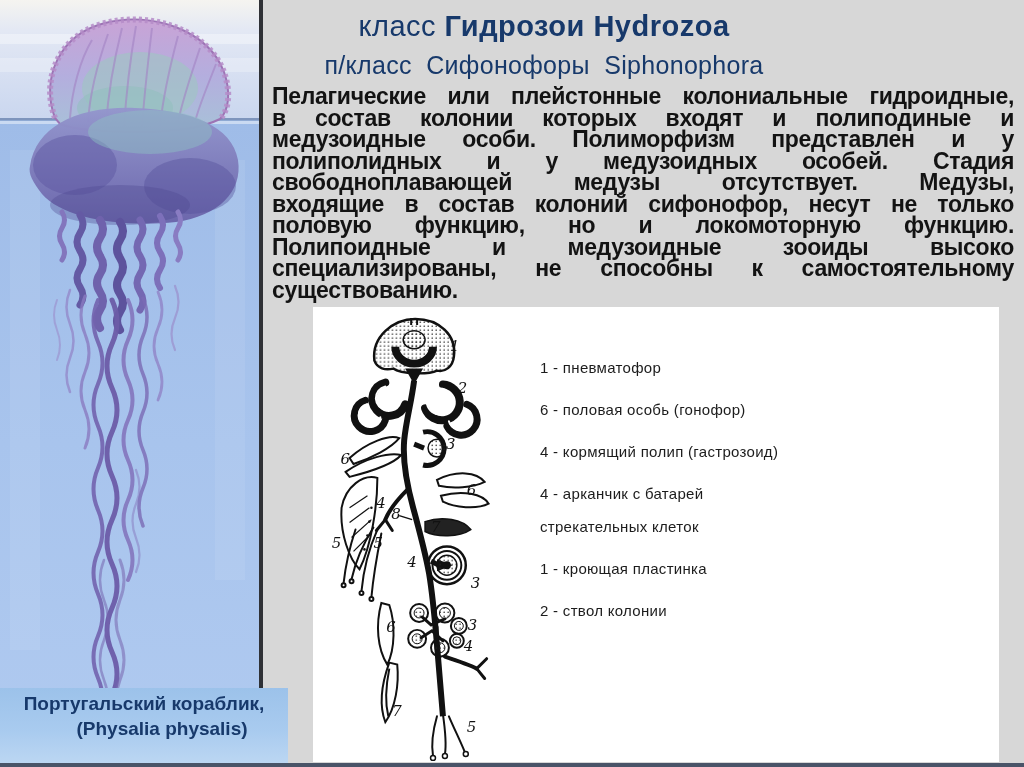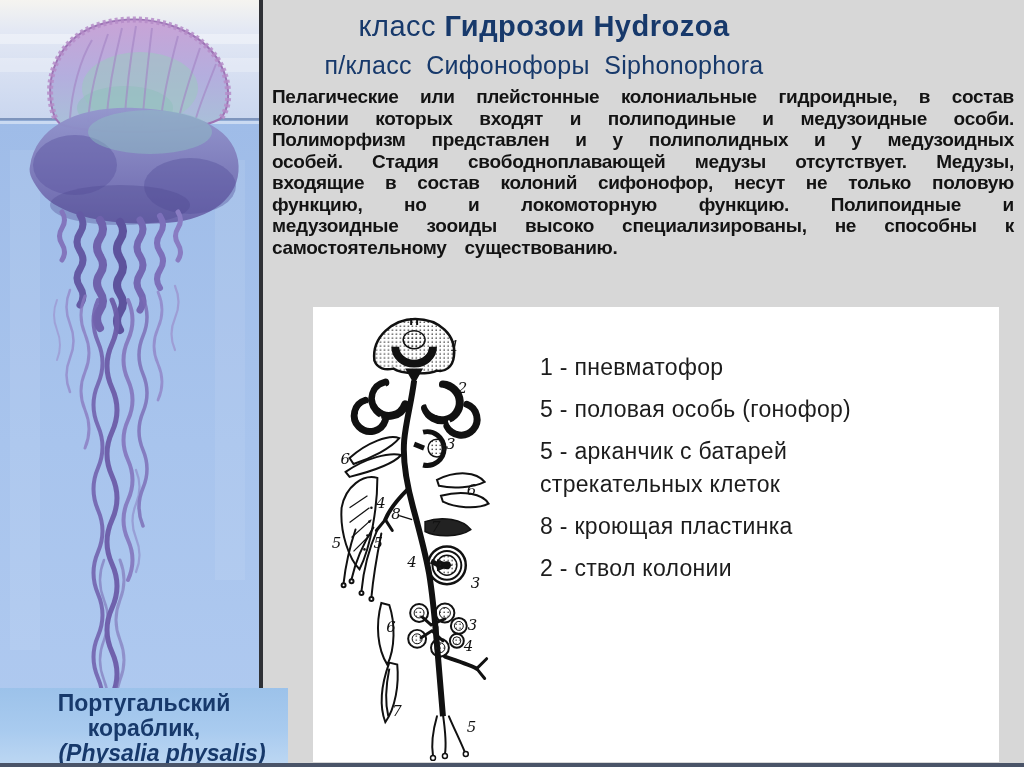--- a/index.html
+++ b/index.html
@@ -10,34 +10,34 @@
   .photo-edge{position:absolute;left:259px;top:0;width:4px;height:767px;background:#2f3136;}
   
   .title-block{position:absolute;left:266px;top:8px;width:556px;text-align:center;
                color:#17396b;line-height:1.25;}
   .title-l1{font-size:29px;letter-spacing:.5px;}
   .title-l1 .prefix{font-weight:normal;}
   .title-l1 .main{font-weight:bold;}
   .title-l2{font-size:25px;font-weight:normal;white-space:pre-wrap;letter-spacing:.3px;margin-top:6px;}
   
   .para{position:absolute;left:272px;top:86px;width:742px;margin:0;
-        font-size:19px;font-weight:bold;line-height:21.5px;color:#131313;
+        font-size:23px;font-weight:bold;line-height:21.5px;color:#131313;
         text-align:justify;word-spacing:13px;letter-spacing:-0.3px;}
   
   .whitebox{position:absolute;left:313px;top:307px;width:686px;height:455px;background:#ffffff;}
   .diagram{position:absolute;left:6px;top:2px;width:230px;height:452px;}
   .legend{position:absolute;left:227px;top:44px;width:472px;color:#1c1c1c;
-          font-size:23px;letter-spacing:.3px;}
+          font-size:15px;letter-spacing:.3px;}
   .legend-item{line-height:33px;margin-bottom:9px;white-space:pre-line;}
   
   .caption{position:absolute;left:0;top:688px;width:288px;height:79px;box-sizing:border-box;
            padding-top:3px;text-align:center;color:#17396b;font-weight:bold;
-           font-size:23px;line-height:25px;
+           font-size:19px;line-height:25px;
            background:linear-gradient(180deg,#9cc2ea 0%,#a9cbef 55%,#bed8f3 100%);}
-  .caption .latin{font-style:italic;margin-left:36px;}
+  .caption .latin{margin-left:36px;}
   .bottom-strip{position:absolute;left:0;top:763px;width:1024px;height:4px;background:#4a5468;}
   .dnum{font-family:"DejaVu Serif",serif;font-style:italic;font-size:15px;fill:#111;}
 </style>
 </head>
 <body>
 
 <div class="stage">
 
   <svg class="photo" viewBox="0 0 259 767" preserveAspectRatio="none">
     <defs>
@@ -279,24 +279,25 @@
         <text class="dnum" x="67" y="325">6</text>
         <text class="dnum" x="149" y="323">3</text>
         <text class="dnum" x="145" y="344">4</text>
         <text class="dnum" x="73" y="410">7</text>
         <text class="dnum" x="148" y="426">5</text>
       </g>
     </svg>
 
     <div class="legend">
       <div class="legend-item">1 - пневматофор</div>
-      <div class="legend-item">5 - половая особь (гонофор)</div>
-      <div class="legend-item">5 - арканчик с батарей
+      <div class="legend-item">6 - половая особь (гонофор)</div>
+      <div class="legend-item">4 - кормящий полип (гастрозоид)</div>
+      <div class="legend-item">4 - арканчик с батарей
 стрекательных клеток</div>
-      <div class="legend-item">8 - кроющая пластинка</div>
+      <div class="legend-item">1 - кроющая пластинка</div>
       <div class="legend-item">2 - ствол колонии</div>
     </div>
   </div>
 
   <div class="caption">
     <div>Португальский кораблик,</div>
     <div class="latin">(Physalia physalis)</div>
   </div>
 
   <div class="bottom-strip"></div>

